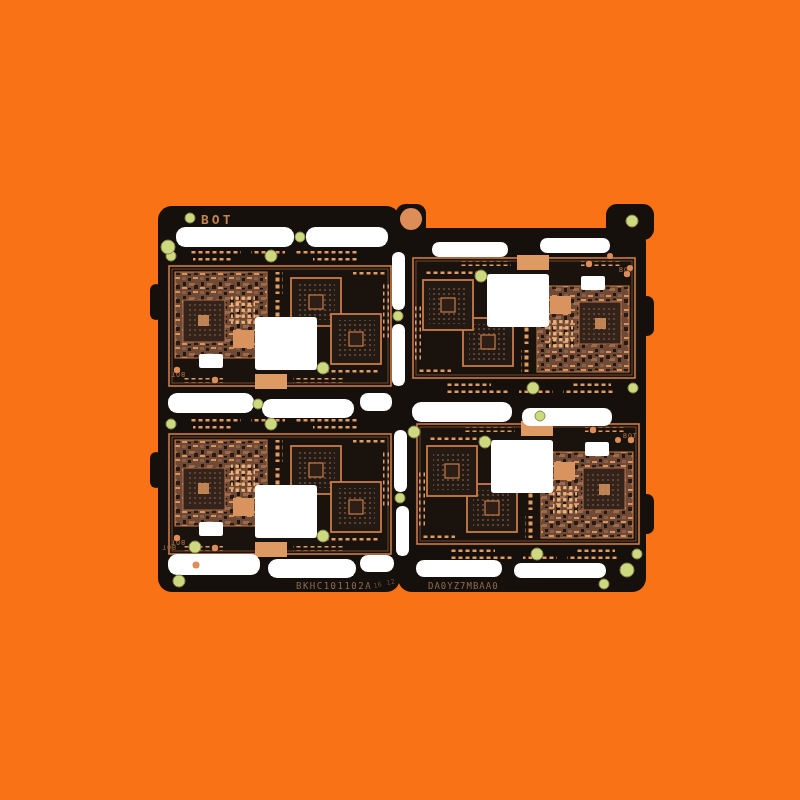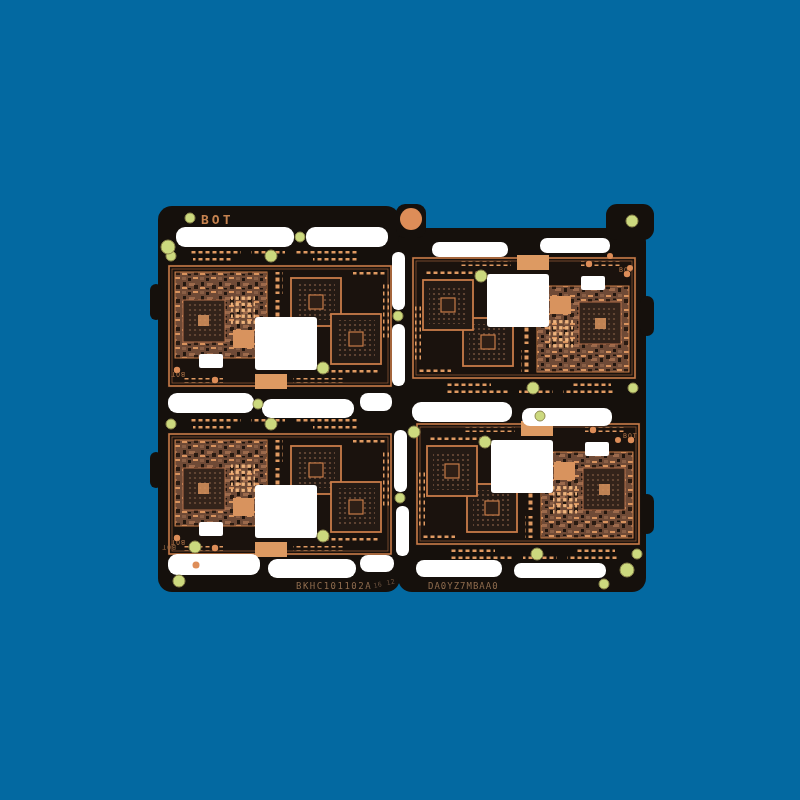--- a/index.html
+++ b/index.html
@@ -1,20 +1,20 @@
 <!DOCTYPE html>
 <html><head>
 <meta charset="utf-8">
 <style>
   html,body{margin:0;padding:0;}
   body{
     width:800px;height:800px;background:#ffffff;overflow:hidden;
     font-family:"DejaVu Sans Mono","Liberation Mono",monospace;
   }
-  .stage{position:relative;width:800px;height:800px;background:#0369a1;}
+  .stage{position:relative;width:800px;height:800px;background:#f97316;}
   svg{position:absolute;left:0;top:0;}
   text{font-family:"DejaVu Sans Mono","Liberation Mono",monospace;}
 </style>
 </head>
 <body>
 
 <div class="stage">
 <svg width="800" height="800" viewBox="0 0 800 800">
   <defs>
     <pattern id="padRow" width="7" height="7" patternUnits="userSpaceOnUse">

